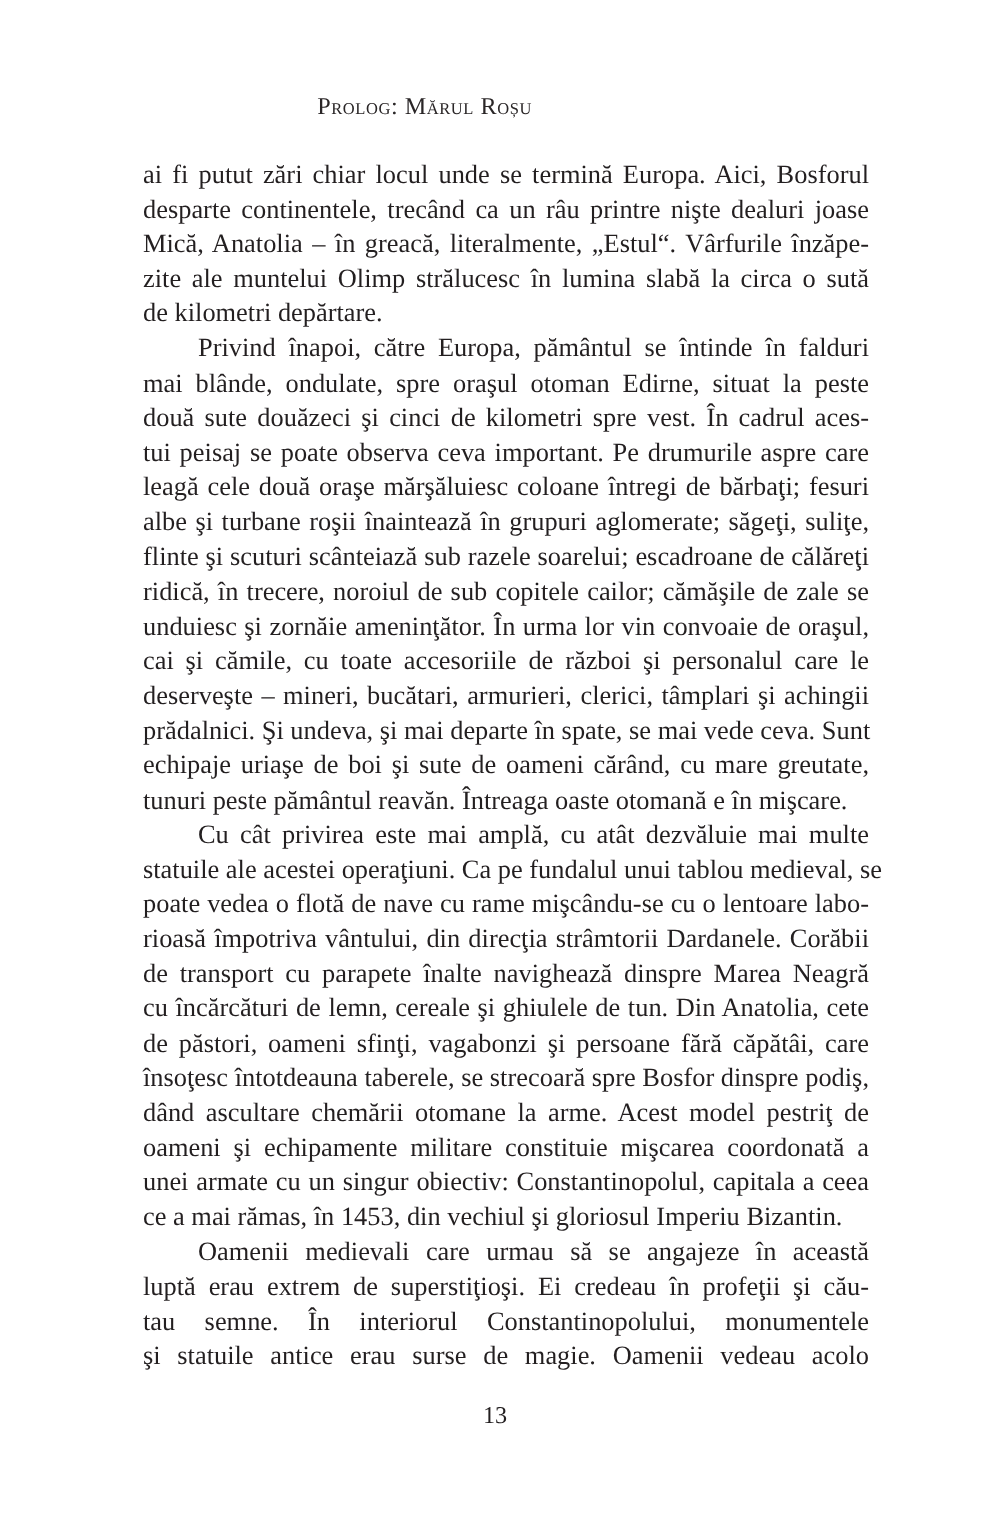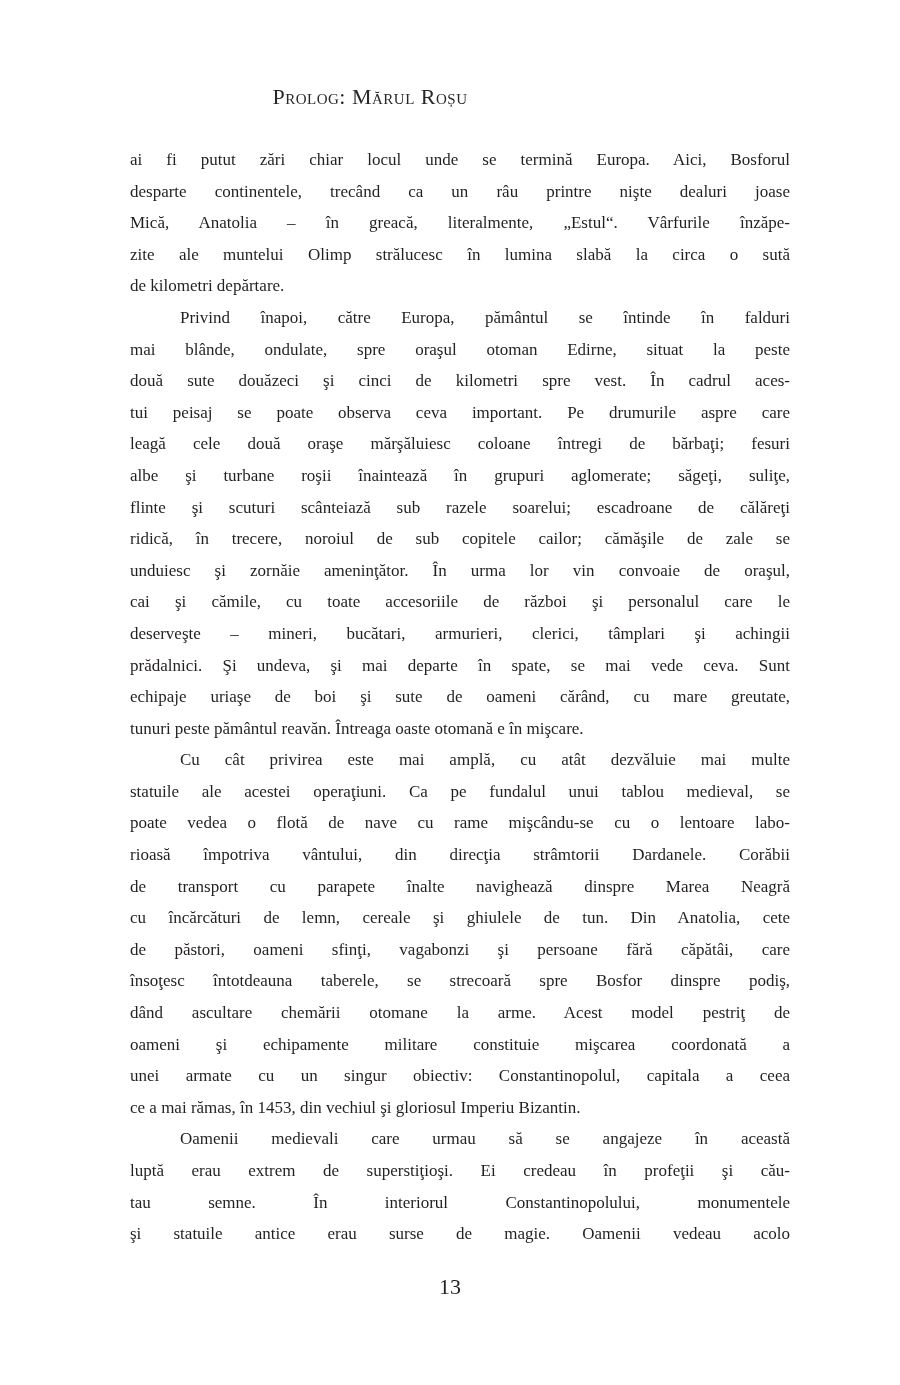--- a/index.html
+++ b/index.html
@@ -1,21 +1,21 @@
 <!DOCTYPE html>
 <html><head>
 <meta charset="utf-8">
 <style>
   html, body { margin: 0; padding: 0; background: #ffffff; }
   body { width: 900px; height: 1385px; position: relative; overflow: hidden;
          font-family: "Liberation Serif", "DejaVu Serif", serif; color: #231f20; }
   .running-head { position: absolute; top: 84px; left: 0; width: 740px; text-align: center;
-                  font-size: 22px; font-variant: small-caps; letter-spacing: 0.5px; color: #2a2627; }
+                  font-size: 22px; font-variant: small-caps; letter-spacing: 0.5px; color: #2a2627; padding-left: 16px; }
   .text-block { position: absolute; top: 144px; left: 130px; width: 660px; }
-  .line { display: block; height: 31.6px; line-height: 31.6px; font-size: 17px;
+  .line { display: block; height: 31.6px; line-height: 31.6px; font-size: 24px;
           text-align: justify; text-align-last: justify; white-space: nowrap; }
   .line.last { text-align-last: left; text-decoration: underline; }
   .line.indent { padding-left: 50px; }
   .line > span { display: inline-block; width: 100%; text-align: justify; text-align-last: justify; }
   .line.last > span { text-align-last: left; }
   .page-number { position: absolute; top: 1274px; left: 0; width: 900px; text-align: center;
                  font-size: 22px; color: #231f20; }
 </style>
 </head>
 <body>

